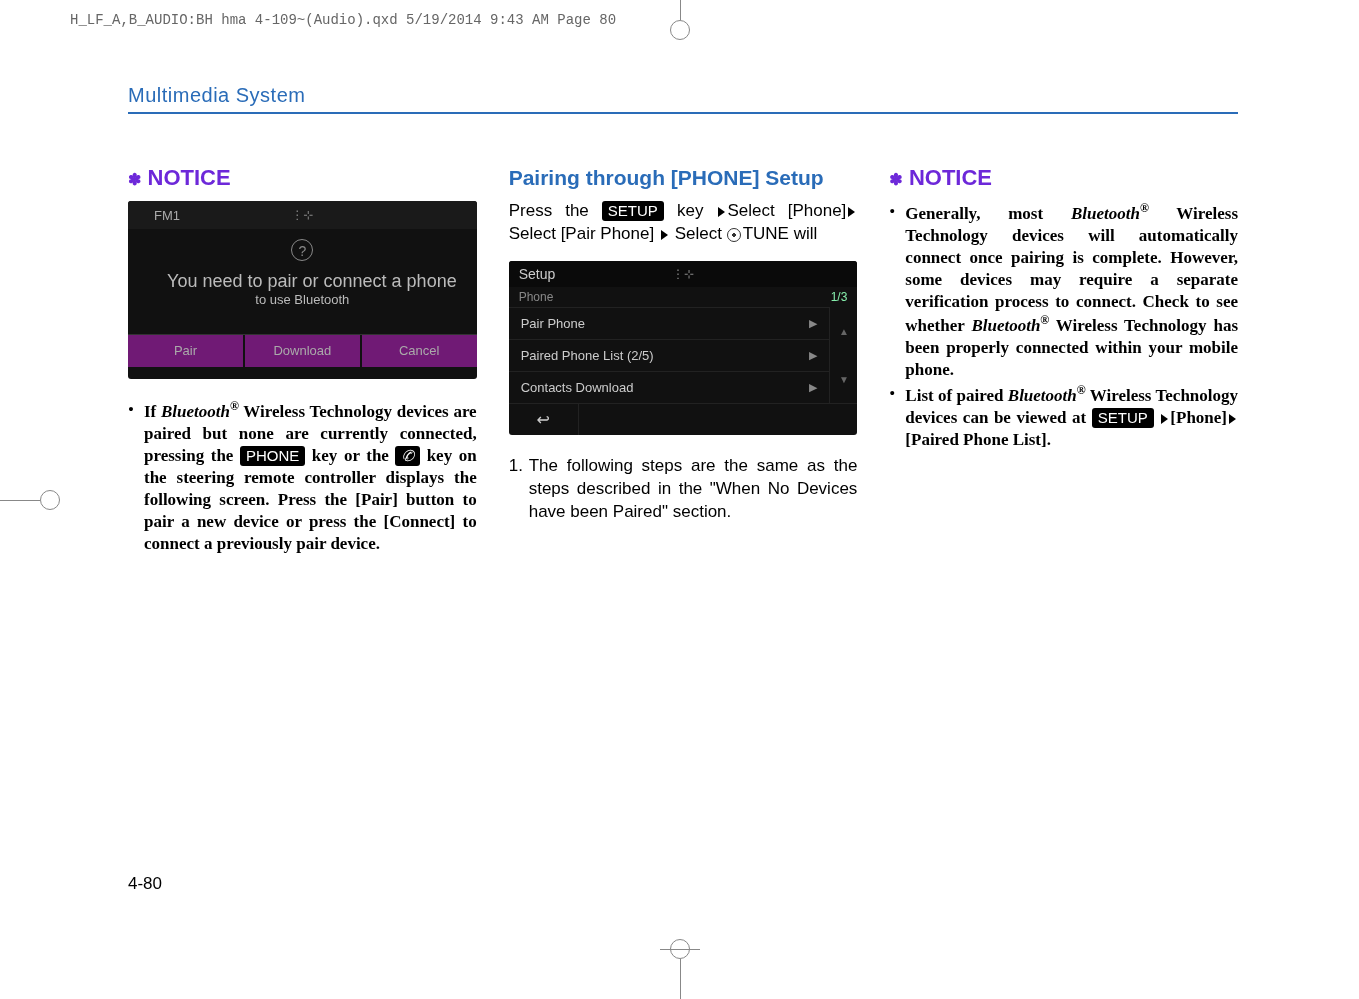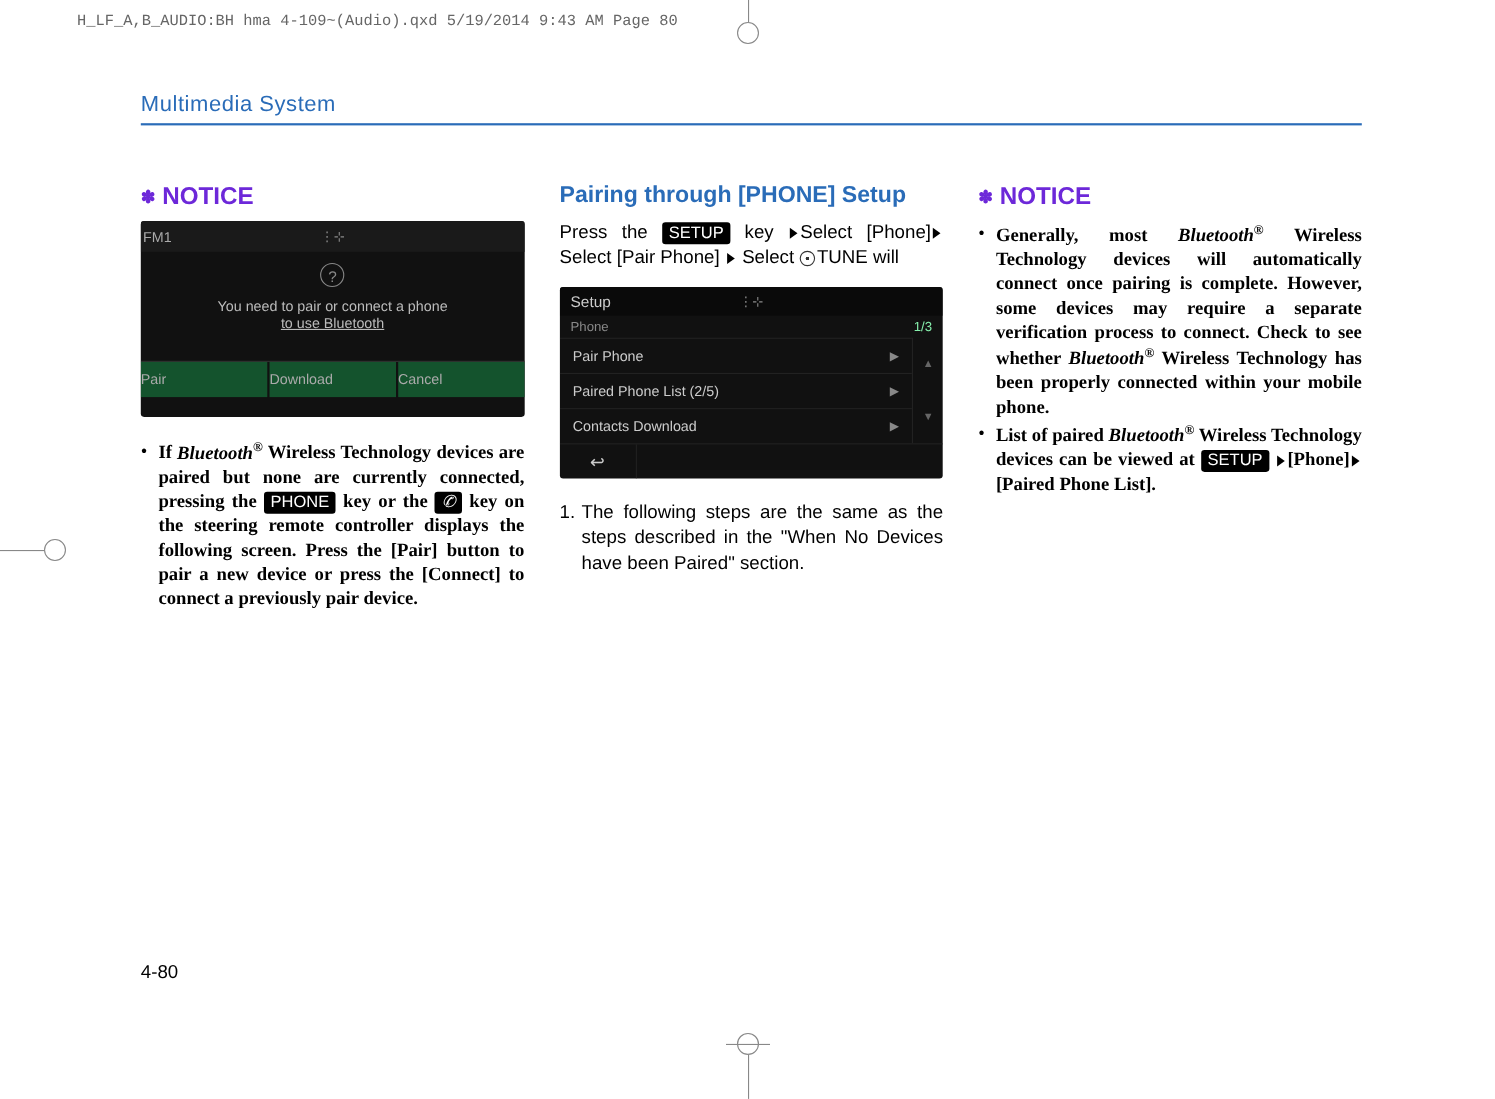--- a/index.html
+++ b/index.html
@@ -265,21 +265,21 @@
       overflow: hidden;
     }
     .ss1-topbar {
       height: 28px;
       background: #1a1a1a;
       color: #aaa;
       font-family: Arial, sans-serif;
       font-size: 13px;
       display: flex;
       align-items: center;
-      padding: 0 2px;
+      padding: 0 26px;
       position: relative;
     }
     .ss1-bt-icon {
       position: absolute;
       left: 50%;
       transform: translateX(-50%);
       color: #888;
       font-size: 12px;
     }
     .ss1-body {
@@ -293,41 +293,42 @@
       width: 22px;
       height: 22px;
       border: 1.5px solid #888;
       border-radius: 50%;
       color: #888;
       font-size: 14px;
       line-height: 22px;
       margin-bottom: 10px;
     }
     .ss1-msg1 {
-      font-size: 13px;
+      font-size: 18px;
       color: #bbb;
+      text-align: right;
     }
     .ss1-msg2 {
       font-size: 13px;
       color: #bbb;
       margin-bottom: 12px;
-      text-decoration: underline;
     }
     .ss1-buttons {
       display: flex;
       gap: 2px;
       border-top: 1px solid #333;
     }
     .ss1-btn {
       flex: 1;
       height: 32px;
-      background: #14532d;
+      background: #701a75;
       color: #aaa;
       font-size: 13px;
       line-height: 32px;
+      text-align: center;
       font-family: Arial, sans-serif;
     }
     .screenshot-2 {
       width: 100%;
       background: #111;
       border-radius: 3px;
       margin-top: 15px;
       margin-bottom: 20px;
       overflow: hidden;
     }

